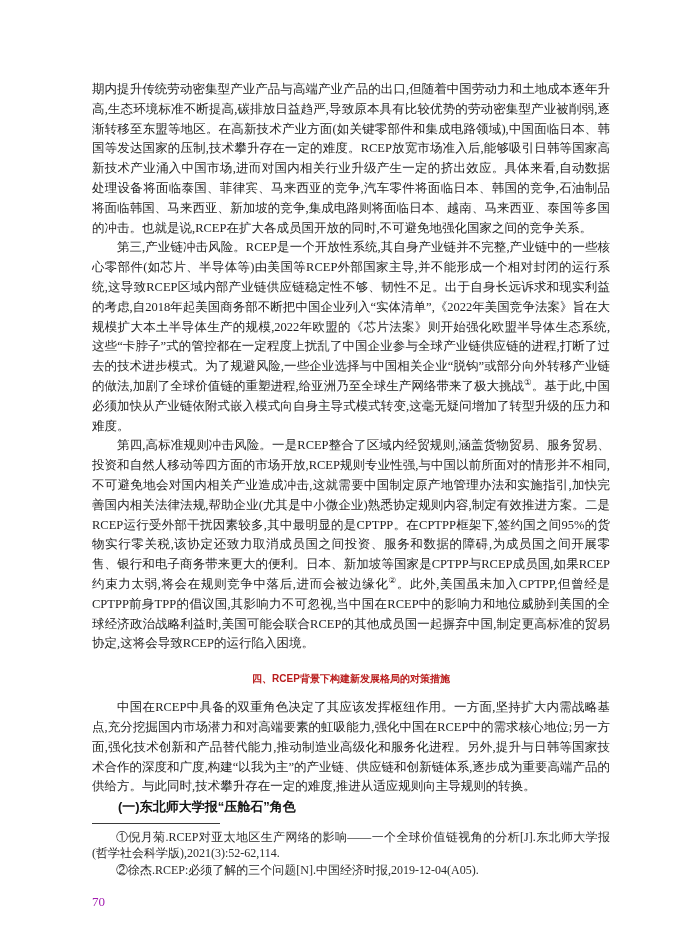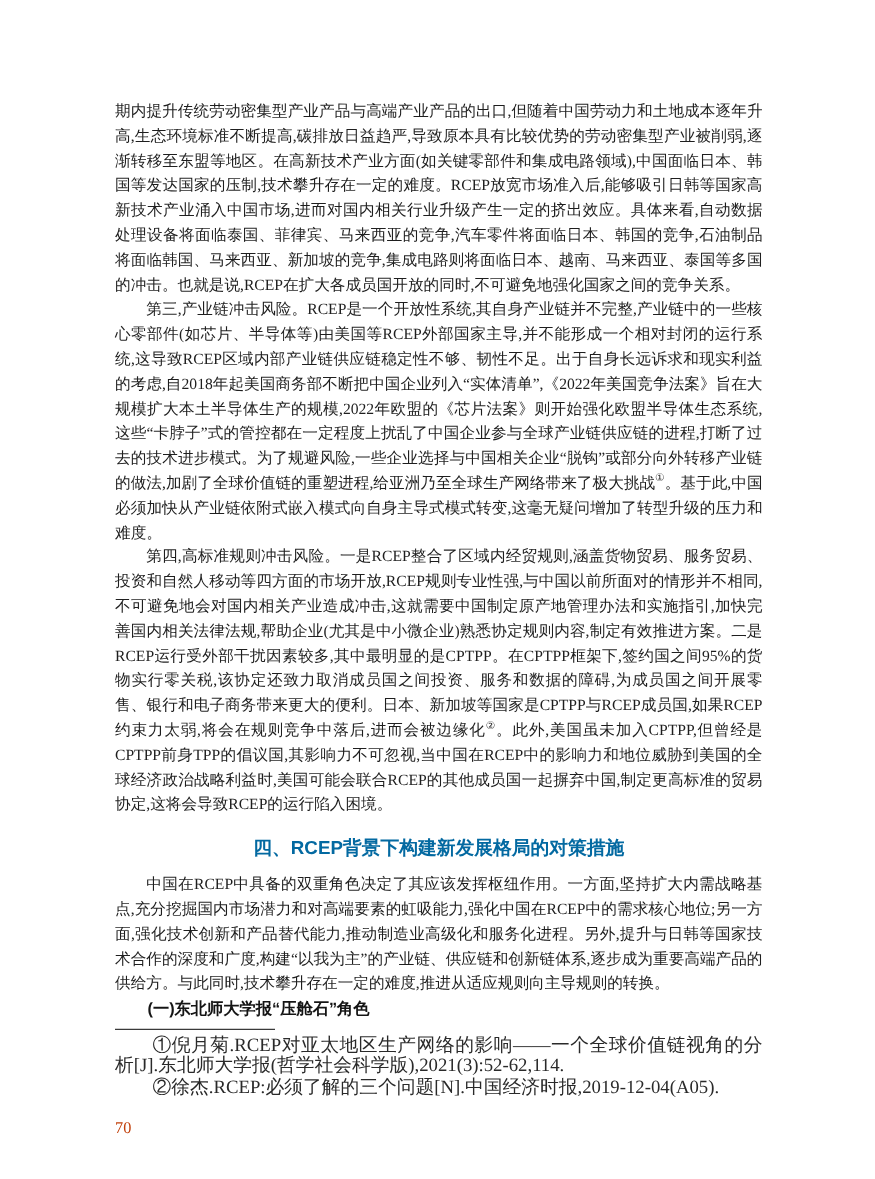--- a/index.html
+++ b/index.html
@@ -28,55 +28,55 @@
     color: #1e1e1e;
   }
   .indent { text-indent: 2em; }
   sup.fn-mark {
     font-size: 8.5px;
     line-height: 0;
     vertical-align: super;
   }
   .section-heading {
     margin: 13px 0 7px 0;
-    font-size: 15px;
+    font-size: 10px;
     line-height: 24px;
     text-align: center;
     font-weight: bold;
     font-family: "Liberation Sans", "DejaVu Sans", sans-serif;
-    color: #0369a1;
+    color: #b91c1c;
   }
   .sub-heading {
     margin: 0;
     font-size: 13px;
     line-height: 19.8px;
     font-weight: bold;
     text-indent: 2em;
     font-family: "Liberation Sans", "DejaVu Sans", sans-serif;
     color: #141414;
   }
   .footnotes { margin-top: 6px; }
   .fn-divider {
     width: 128px;
     height: 1px;
     background: #3a3a3a;
     margin: 0 0 5px 0;
   }
   .footnote {
     margin: 0;
-    font-size: 15px;
+    font-size: 12px;
     line-height: 16.5px;
     text-indent: 2em;
     text-align: justify;
     color: #2a2a2a;
   }
   .page-number {
     margin-top: 16px;
     font-size: 13px;
-    color: #c2410c;
+    color: #a21caf;
   }
 </style>
 </head>
 <body>
 
 <div class="page">
   <div class="content">
 
     <p class="para sup-marks">期内提升传统劳动密集型产业产品与高端产业产品的出口,但随着中国劳动力和土地成本逐年升高,生态环境标准不断提高,碳排放日益趋严,导致原本具有比较优势的劳动密集型产业被削弱,逐渐转移至东盟等地区。在高新技术产业方面(如关键零部件和集成电路领域),中国面临日本、韩国等发达国家的压制,技术攀升存在一定的难度。RCEP放宽市场准入后,能够吸引日韩等国家高新技术产业涌入中国市场,进而对国内相关行业升级产生一定的挤出效应。具体来看,自动数据处理设备将面临泰国、菲律宾、马来西亚的竞争,汽车零件将面临日本、韩国的竞争,石油制品将面临韩国、马来西亚、新加坡的竞争,集成电路则将面临日本、越南、马来西亚、泰国等多国的冲击。也就是说,RCEP在扩大各成员国开放的同时,不可避免地强化国家之间的竞争关系。</p>
 

